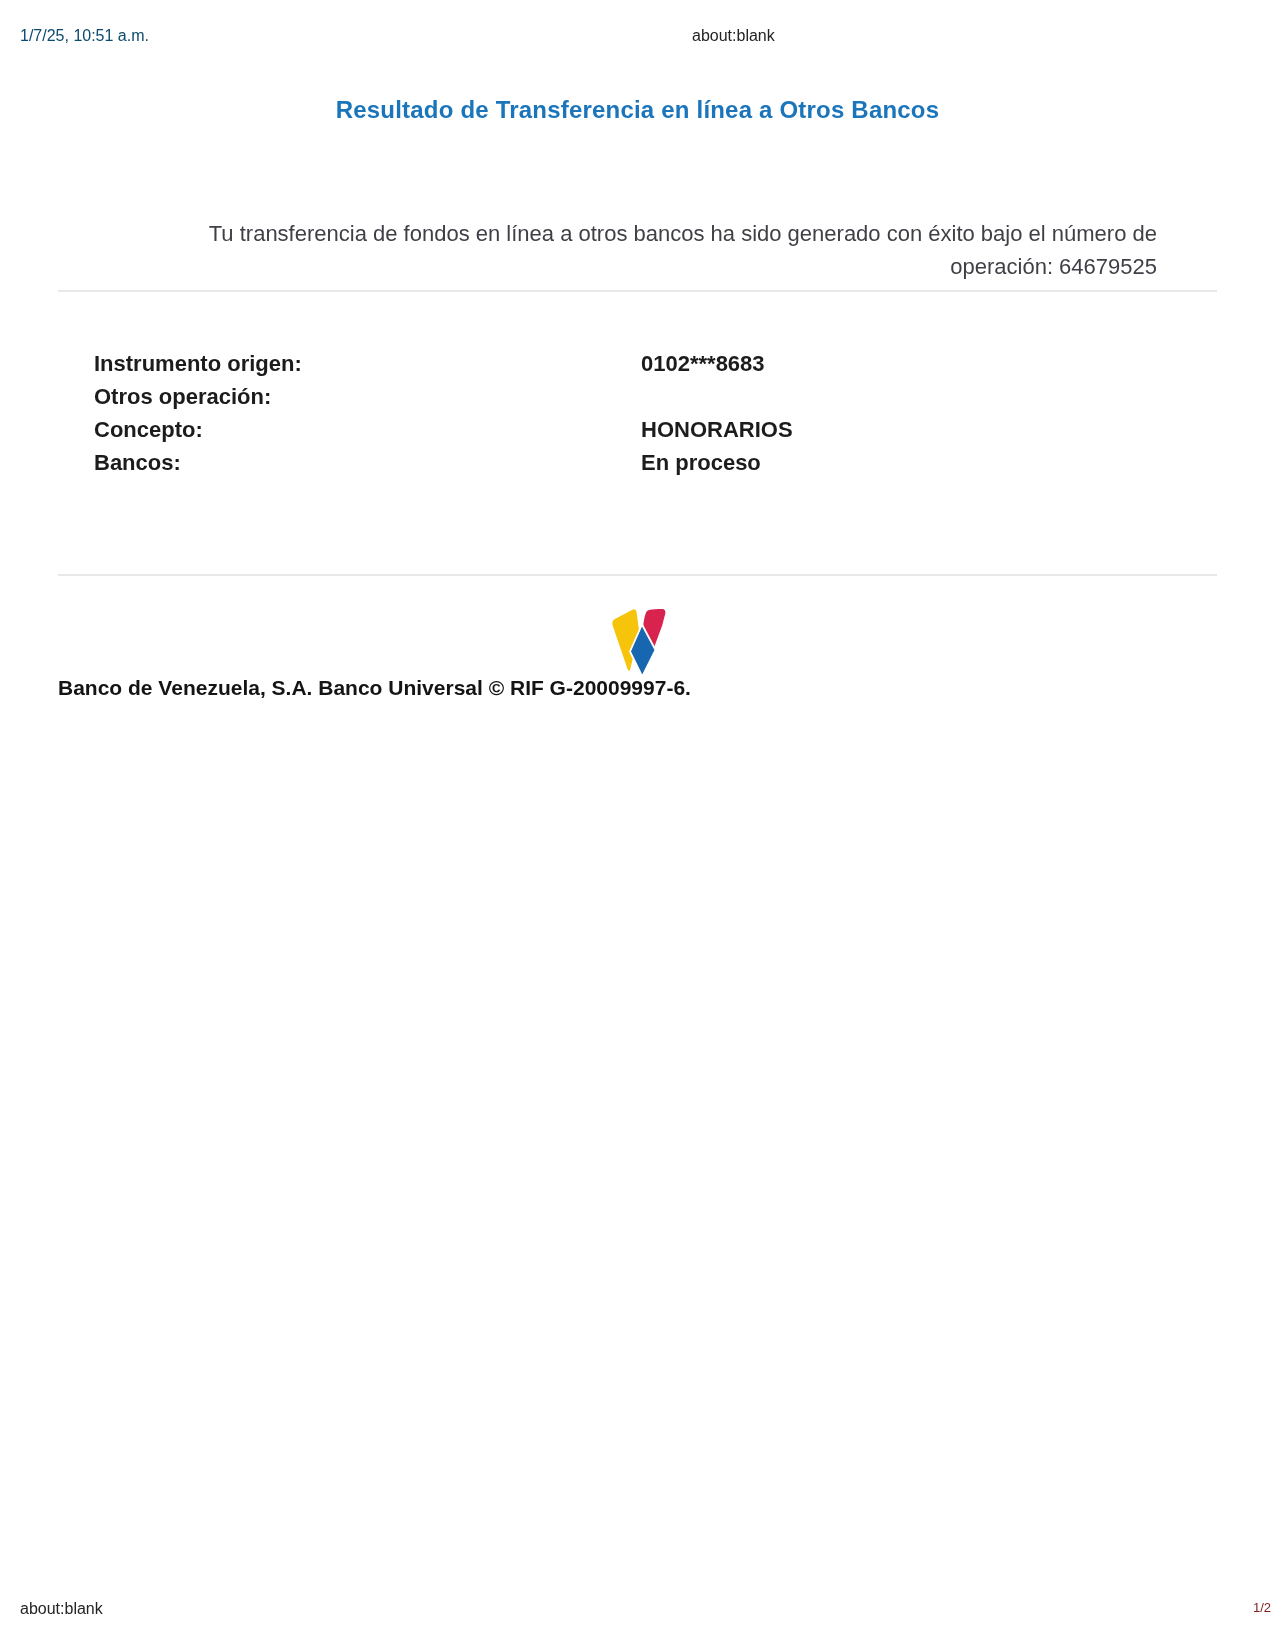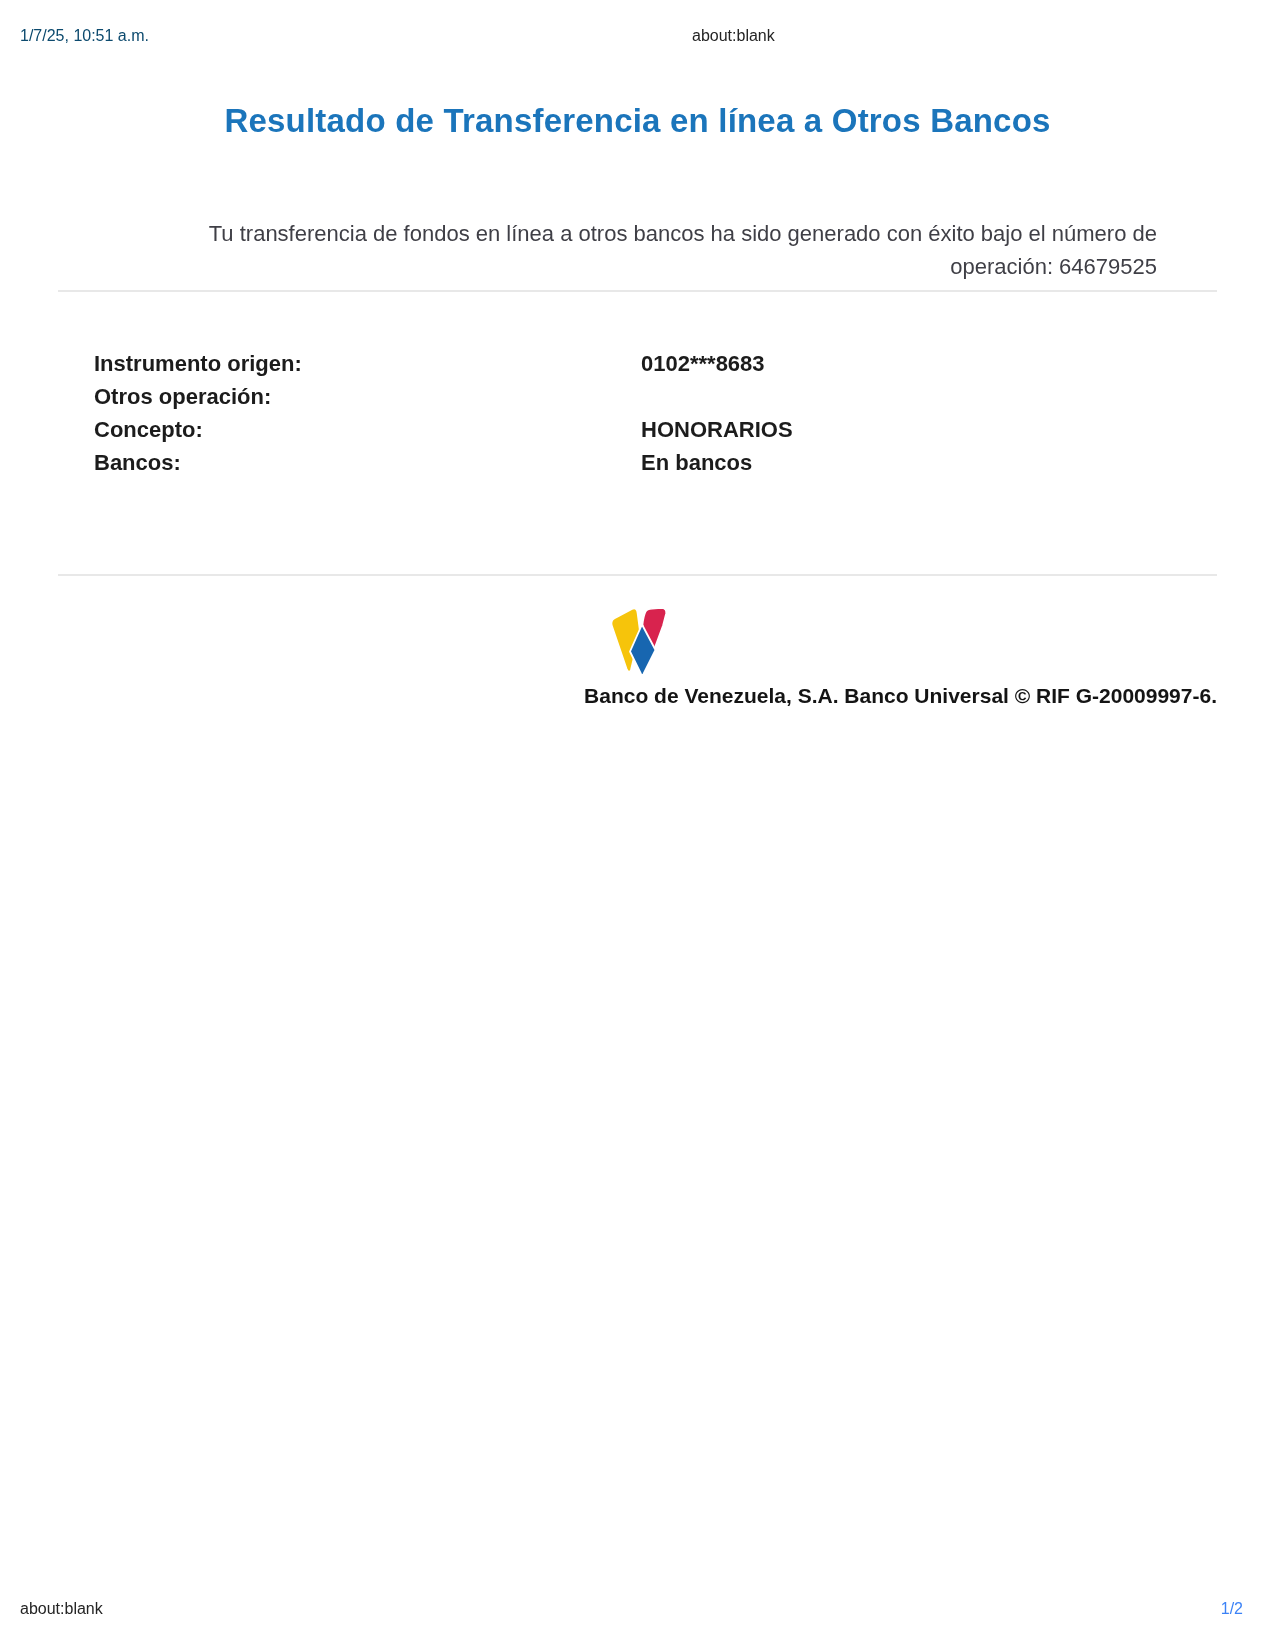--- a/index.html
+++ b/index.html
@@ -36,40 +36,40 @@
   .print-footer-url {
     position: absolute;
     top: 1600px;
     left: 20px;
     font-size: 16px;
     color: #242424;
   }
   .print-footer-page {
     position: absolute;
     top: 1600px;
-    right: 32px;
-    font-size: 16px;
-    color: #3b82f6;
+    right: 4px;
+    font-size: 13px;
+    color: #7f1d1d;
   }
 
   
   .content {
     position: absolute;
     left: 58px;
     top: 0;
     width: 1159px;
     height: 1650px;
   }
   .doc-title {
     position: absolute;
     top: 80px;
     left: 0;
     width: 100%;
     text-align: center;
-    font-size: 33px;
+    font-size: 24px;
     font-weight: bold;
     color: #1b75bb;
     letter-spacing: 0.2px;
   }
   .doc-message {
     position: absolute;
     top: 195px;
     left: 59px;
     width: 1040px;
     text-align: right;
@@ -119,25 +119,24 @@
     left: 50%;
     transform: translateX(-50%);
     width: 58px;
     height: 68px;
   }
   .doc-caption {
     position: absolute;
     top: 676px;
     left: 0;
     width: 100%;
-    text-align: right;
+    text-align: left;
     font-size: 21px;
     font-weight: bold;
     color: #141414;
-    margin-top: 8px;
   }
 </style>
 </head>
 <body>
 
 <div class="print-header-date">1/7/25, 10:51 a.m.</div>
 <div class="print-header-title">about:blank</div>
 
 <div class="content">
 
@@ -154,21 +153,21 @@
     </div>
     <div class="detail-row">
       <span class="detail-label">Otros operación:</span>
     </div>
     <div class="detail-row">
       <span class="detail-label">Concepto:</span>
       <span class="detail-value">HONORARIOS</span>
     </div>
     <div class="detail-row">
       <span class="detail-label">Bancos:</span>
-      <span class="detail-value">En bancos</span>
+      <span class="detail-value">En proceso</span>
     </div>
   </div>
 
   <hr class="divider divider-bottom">
 
   <svg class="bank-logo" viewBox="0 0 58 68" xmlns="http://www.w3.org/2000/svg" aria-hidden="true">
 
     <path d="M23,1 Q28,-1 28.5,5 L31,24 22,61.5 Q20,66.5 17.5,60.5 L3,18 Q1,12 7,9.5 Z" fill="#F6C40B" stroke="#ffffff" stroke-width="1.6" stroke-linejoin="round"></path>
 
     <path d="M36.5,4 Q38,1 43,0.8 L52,0 Q58,0 57,6 L54,17.5 43.5,46 Q38.5,36 35.5,25 L33.5,17 Q34.5,8 36.5,4 Z" fill="#D8234E" stroke="#ffffff" stroke-width="1.6" stroke-linejoin="round"></path>

